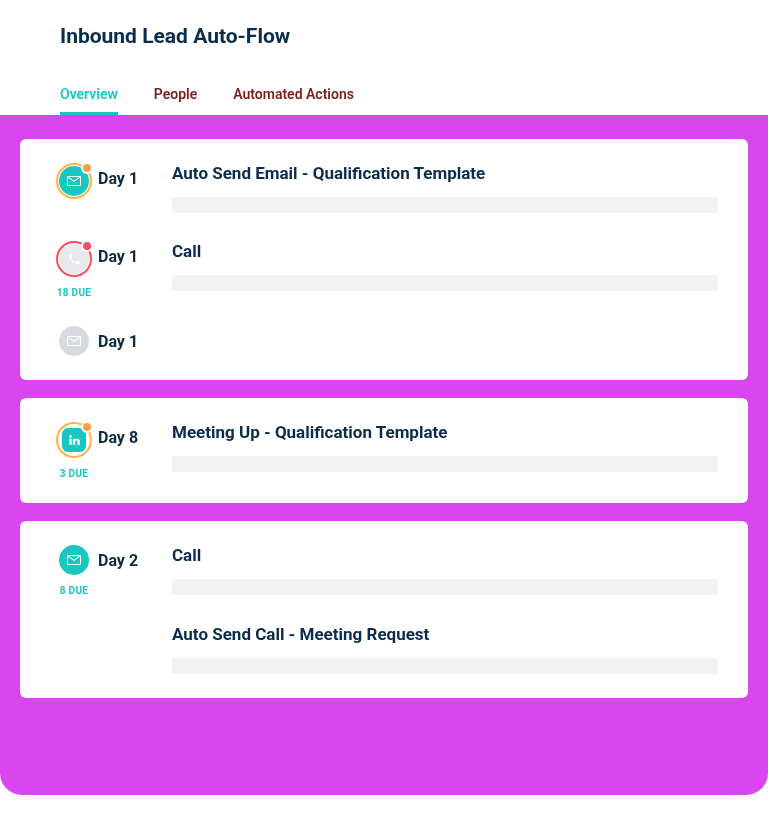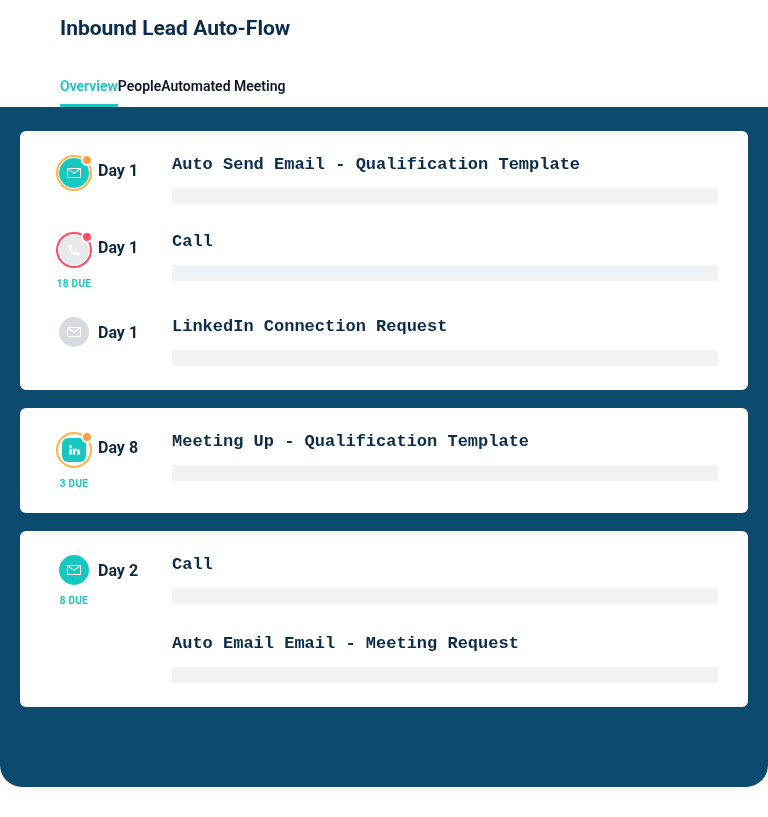--- a/index.html
+++ b/index.html
@@ -4,47 +4,48 @@
 <style>
   * { box-sizing: border-box; margin: 0; padding: 0; }
   body {
     font-family: -apple-system, BlinkMacSystemFont, "Segoe UI", Roboto, Helvetica, Arial, sans-serif;
     background: #ffffff;
     width: 768px;
     height: 817px;
     overflow: hidden;
   }
   .header {
-    padding: 16px 60px 0 60px;
+    padding: 24px 60px 0 60px;
   }
   .page-title {
     font-size: 21px;
     font-weight: 700;
     color: #0a2c4d;
     margin-bottom: 18px;
   }
   .tabs {
     display: flex;
+    gap: 36px;
     border-bottom: none;
     margin-top: 38px;
   }
   .tab {
     font-size: 14px;
     font-weight: 600;
-    color: #0f172a;
+    color: #7f1d1d;
     padding-bottom: 10px;
     border-bottom: 3px solid transparent;
     cursor: pointer;
   }
   .tab.active {
     color: #18c8c0;
     border-bottom-color: #18c8c0;
   }
   .content {
-    background: #0c4a6e;
+    background: #d946ef;
     border-radius: 0 0 22px 22px;
     padding: 24px 20px 24px 20px;
     min-height: 680px;
   }
   .card {
     background: #ffffff;
     border-radius: 6px;
     padding: 24px 30px 24px 30px;
     margin-bottom: 18px;
   }
@@ -80,21 +81,20 @@
     padding-top: 6px;
   }
   .body-col {
     flex: 1 1 auto;
   }
   .step-title {
     font-size: 17px;
     font-weight: 700;
     color: #0a2c4d;
     margin-bottom: 14px;
-    font-family: Liberation Mono, monospace;
   }
   .placeholder-bar {
     height: 16px;
     background: #f1f2f4;
     border-radius: 2px;
     width: 100%;
   }
   
   .step-icon {
     width: 30px;
@@ -129,21 +129,21 @@
   .badge-red { background: #ff4d5e; }
 </style>
 </head>
 <body>
 
 <div class="header">
   <div class="page-title">Inbound Lead Auto-Flow</div>
   <div class="tabs">
     <div class="tab active">Overview</div>
     <div class="tab">People</div>
-    <div class="tab">Automated Meeting</div>
+    <div class="tab">Automated Actions</div>
   </div>
 </div>
 
 <div class="content">
 
   <div class="card">
 
     <div class="step">
       <div class="icon-col">
         <div class="ring-outer" style="border:2px solid #ffb347;">
@@ -184,24 +184,20 @@
 
     <div class="step">
       <div class="icon-col">
         <div class="step-icon" style="background:#d7dbe0;">
           <svg width="14" height="10" viewBox="0 0 14 10">
               <path fill="#fff" d="M1 0h12a1 1 0 011 1v8a1 1 0 01-1 1H1a1 1 0 01-1-1V1a1 1 0 011-1zm0 1.5V9h12V1.5L7 6 1 1.5zM2 1l5 3.7L12 1H2z"></path>
             </svg>
         </div>
       </div>
       <div class="day-col">Day 1</div>
-      <div class="body-col">
-        <div class="step-title">LinkedIn Connection Request</div>
-        <div class="placeholder-bar"></div>
-      </div>
     </div>
   </div>
 
   <div class="card">
     <div class="step">
       <div class="icon-col">
         <div class="ring-outer" style="border:2px solid #ffb347;">
           <div class="step-icon" style="background:#18c8c0;border-radius:6px;width:24px;height:24px;">
             <svg width="14" height="14" viewBox="0 0 24 24">
                 <path fill="#fff" d="M4 4h4v4H4zM4 10h4v10H4zM10 10h4v1.5c.6-1 2-1.8 3.5-1.8 2.5 0 4.5 1.6 4.5 5V20h-4v-4.8c0-1.4-.6-2.2-1.8-2.2-1.3 0-2.2.9-2.2 2.2V20h-4V10z"></path>
@@ -232,19 +228,19 @@
       <div class="day-col">Day 2</div>
       <div class="body-col">
         <div class="step-title">Call</div>
         <div class="placeholder-bar"></div>
       </div>
     </div>
     <div class="step">
       <div class="icon-col"></div>
       <div class="day-col"></div>
       <div class="body-col">
-        <div class="step-title">Auto Email Email - Meeting Request</div>
+        <div class="step-title">Auto Send Call - Meeting Request</div>
         <div class="placeholder-bar"></div>
       </div>
     </div>
   </div>
 
 </div>
 
 </body></html>

